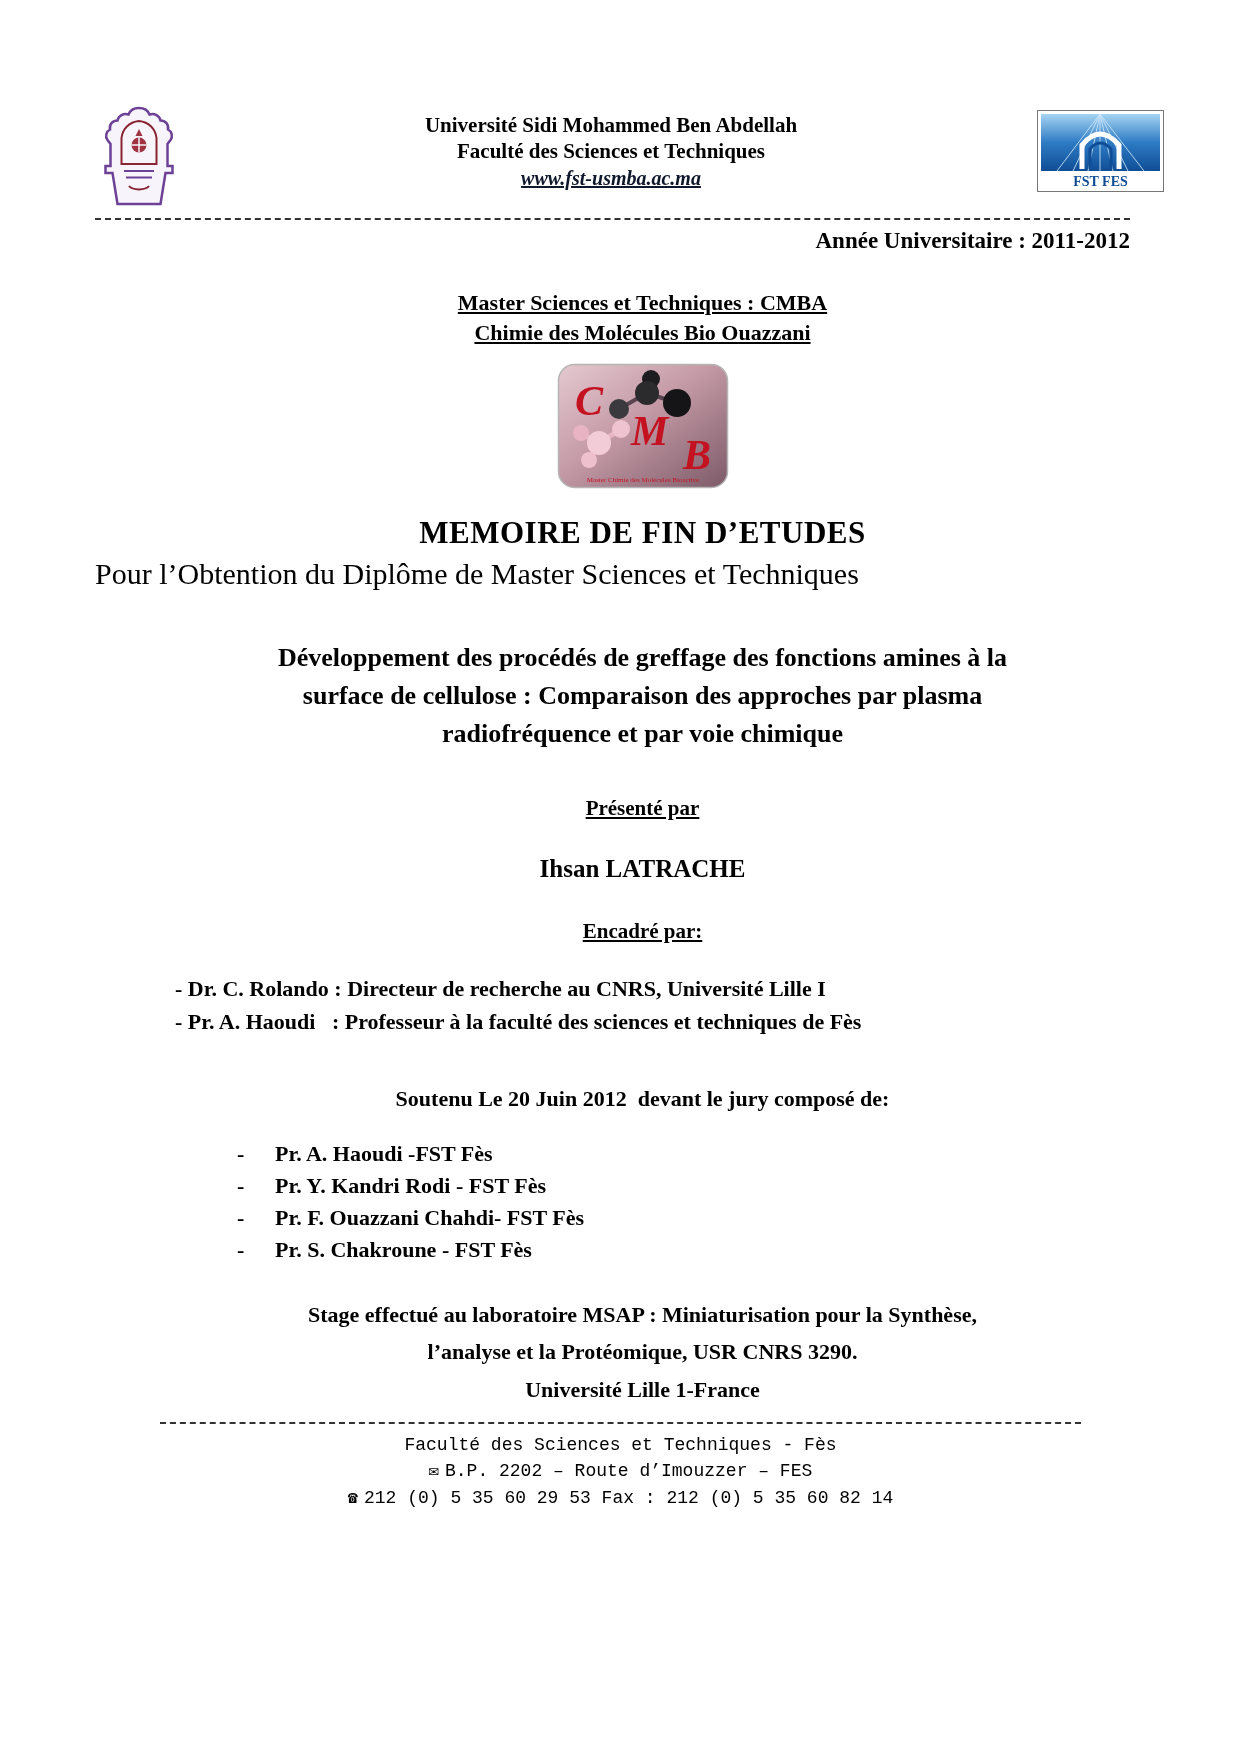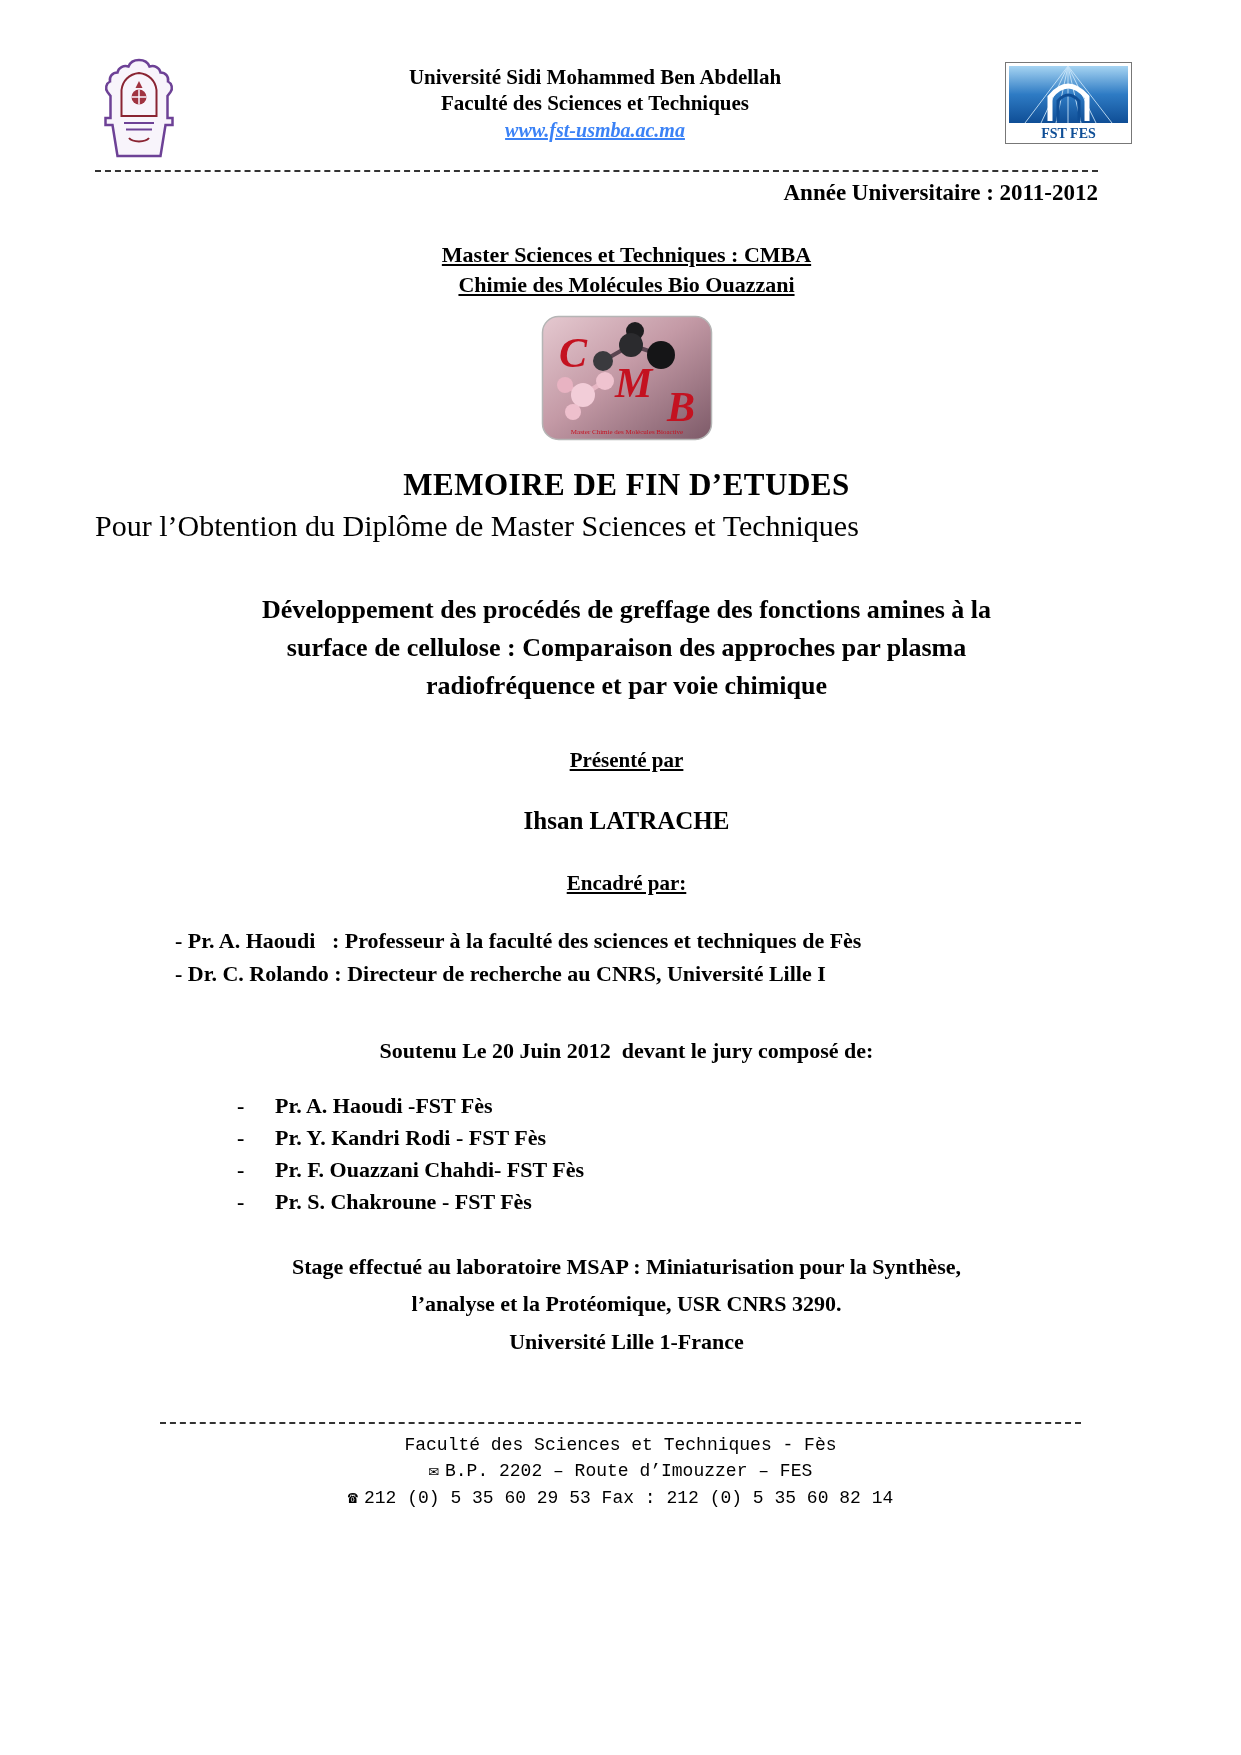--- a/index.html
+++ b/index.html
@@ -5,28 +5,28 @@
   * { margin: 0; padding: 0; box-sizing: border-box; }
   html, body { background: #ffffff; }
   body {
     width: 1241px;
     height: 1755px;
     position: relative;
     font-family: "Liberation Serif", "DejaVu Serif", serif;
     color: #000;
     overflow: hidden;
   }
-  .page { padding: 56px 83px 0 95px; }
+  .page { padding: 56px 51px 0 95px; margin-top: 48px; }
 
   
   .header { display: flex; align-items: flex-start; }
   .logo-left { width: 90px; flex: 0 0 auto; }
   .header-center { flex: 1 1 auto; text-align: center; padding-top: 8px; }
   .header-center .inst { font-size: 21px; font-weight: bold; line-height: 1.25; }
-  .website { display: inline-block; margin-top: 2px; color: #3b82f6; font-size: 20px;
+  .website { display: inline-block; margin-top: 2px; color: #0f172a; font-size: 20px;
              font-weight: bold; font-style: italic; text-decoration: underline; cursor: pointer; }
   .logo-right { width: 153px; flex: 0 0 auto; padding-top: 6px; }
 
   .dashed { border-top: 2px dashed #333; margin: 4px 60px 0 0; height: 0; }
 
   .annee { text-align: right; margin: 8px 60px 0 0; font-size: 23px; font-weight: bold; }
 
   .program { margin-top: 34px; text-align: center; font-size: 22px; font-weight: bold; line-height: 1.35; text-decoration: underline; }
 
   .cmb-wrap { margin-top: 16px; text-align: center; }
@@ -155,22 +155,22 @@
 
   <div class="presented-label">
     <span>Présenté par</span>
   </div>
   <div class="candidate-name">Ihsan LATRACHE</div>
 
   <div class="encadre-label">
     <span>Encadré par:</span>
   </div>
   <div class="supervisors">
+    <div class="sup-line">- Dr. C. Rolando : Directeur de recherche au CNRS, Université Lille I</div>
     <div class="sup-line">- Pr. A. Haoudi   : Professeur à la faculté des sciences et techniques de Fès</div>
-    <div class="sup-line">- Dr. C. Rolando : Directeur de recherche au CNRS, Université Lille I</div>
   </div>
 
   <div class="soutenu">Soutenu Le 20 Juin 2012  devant le jury composé de:</div>
 
   <div class="jury-list">
     <div class="jury-item">
       <span class="jury-bullet">-</span>
       <span>Pr. A. Haoudi -FST Fès</span>
     </div>
     <div class="jury-item">

